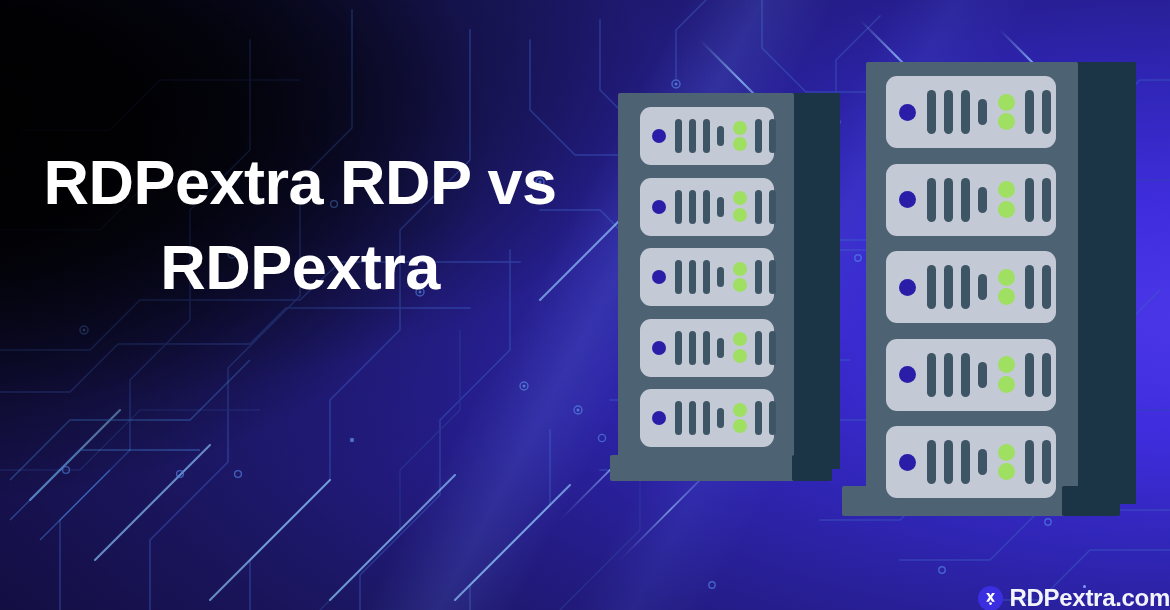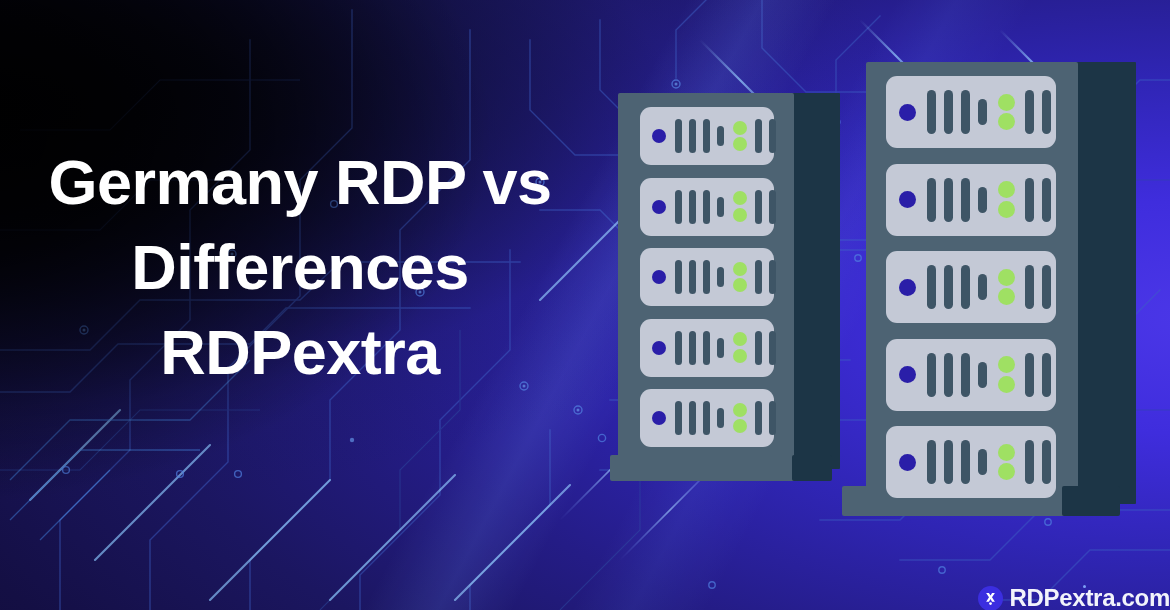--- a/index.html
+++ b/index.html
@@ -232,22 +232,21 @@
       <circle cx="740" cy="412" r="2.4"></circle>
       <circle cx="352" cy="440" r="2.2"></circle>
       <circle cx="1118" cy="326" r="1.5"></circle>
     </g>
   </svg>
 
   <div class="sheen"></div>
   <div class="vignette-left"></div>
 
   <div class="title-block">
-    <div class="title-line">Germany RDP vs</div>
-    <div class="title-line">Differences</div>
+    <div class="title-line">RDPextra RDP vs</div>
     <div class="title-line">RDPextra</div>
   </div>
 
   <div class="rack" style="left:618px; top:93px; width:222px; height:376px;">
     <div class="side" style="width:48px;"></div>
     <div class="frame" style="width:176px;"></div>
     <div class="base" style="left:-8px; top:362px; width:192px; height:26px;"></div>
     <div class="base-side" style="left:174px; top:362px; width:40px; height:26px;"></div>
     <div class="units">
         <div class="unit" style="left: 22px; top: 14px; width: 134px; height: 58px;">

